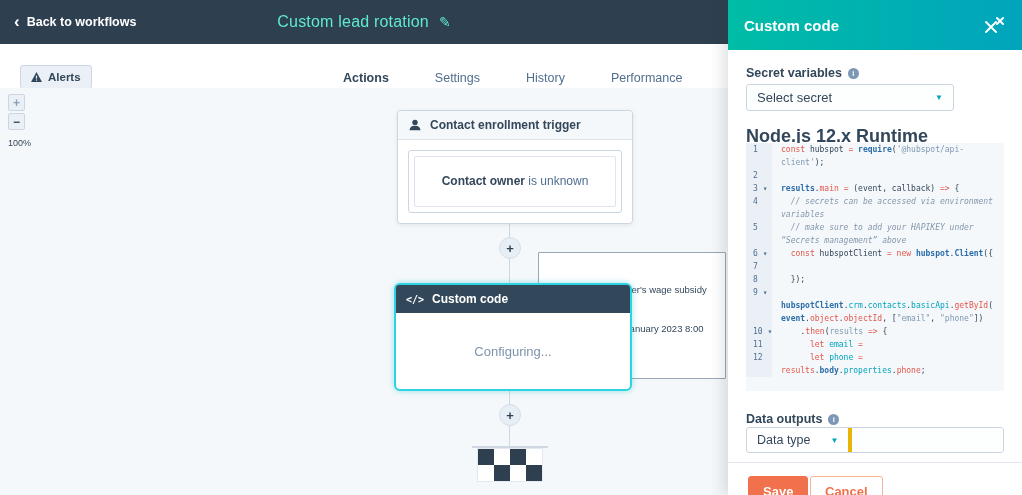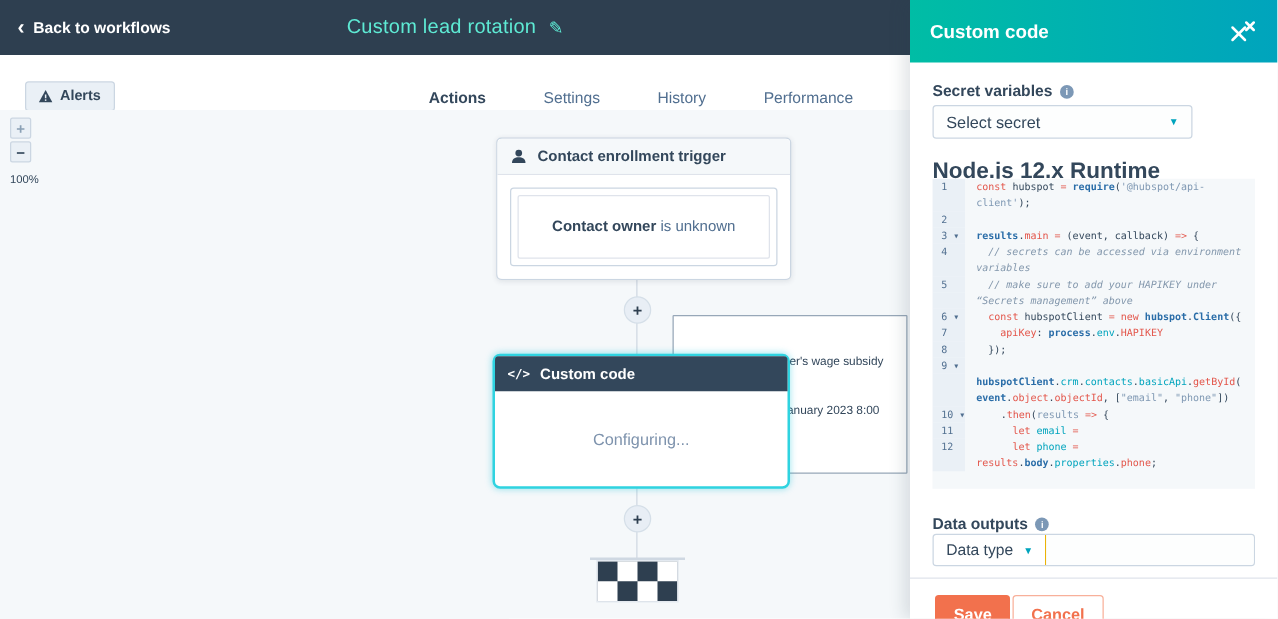--- a/index.html
+++ b/index.html
@@ -109,22 +109,22 @@
   .tk-kw { color:#e3554a; }
   .tk-id { color:#33475b; }
   .tk-fn { color:#2a6da8; font-weight:bold; }
   .tk-tl { color:#00a4bd; }
   .tk-str { color:#7f98b3; }
   .tk-cm { color:#8498ad; font-style:italic; }
 
   .outputs-label { top:412px; }
   .dtype-row { position:absolute; left:18px; top:427px; width:258px; height:26px;
                border:1px solid #cbd6e2; border-radius:3px; background:#fff; display:flex; }
-  .dtype-select { display:flex; align-items:center; gap:8px; padding:0 10px;
-                  border-right:1px solid #eab308; font-size:12.5px; color:#33475b; cursor:pointer;justify-content:space-between; }
+  .dtype-select { display:flex; align-items:center; gap:20px; padding:0 10px;
+                  border-right:4px solid #eab308; font-size:12.5px; color:#33475b; cursor:pointer;justify-content:space-between; }
   .dtype-input { flex:1; border:none; outline:none; background:#fdfefe; border-radius:0 3px 3px 0; }
 
   .panel-footer-divider { position:absolute; left:0; top:462px; width:100%; border-top:1px solid #dfe3eb; }
   .btn { position:absolute; top:476px; height:30px; padding:0 14px; border-radius:3px; font-size:13px;
          font-weight:bold; display:flex; align-items:center; cursor:pointer; }
   .save-btn { left:20px; background:#f2714d; border:1px solid #f2714d; color:#fff; }
   .cancel-btn { left:82px; background:#fff; border:1px solid #f8b09a; color:#f2714d; }
 </style>
 </head>
 <body>
@@ -281,21 +281,20 @@
           <div class="crow">
             <span class="gut"></span>
             <span class="ctx"><span class="tk-cm">“Secrets management” above</span></span>
           </div>
           <div class="crow">
             <span class="gut">6 ▾</span>
             <span class="ctx"><span class="tk-id">  </span><span class="tk-kw">const </span><span class="tk-id">hubspotClient </span><span class="tk-kw">= new </span><span class="tk-fn">hubspot</span><span class="tk-id">.</span><span class="tk-fn">Client</span><span class="tk-id">({</span></span>
           </div>
           <div class="crow">
             <span class="gut">7</span>
-            <span class="ctx"><span class="tk-id">    </span><span class="tk-kw">apiKey</span><span class="tk-id">: </span><span class="tk-fn">process</span><span class="tk-id">.</span><span class="tk-tl">env</span><span class="tk-id">.</span><span class="tk-kw">HAPIKEY</span></span>
           </div>
           <div class="crow">
             <span class="gut">8</span>
             <span class="ctx"><span class="tk-id">  });</span></span>
           </div>
           <div class="crow">
             <span class="gut">9 ▾</span>
             <span class="ctx"></span>
           </div>
           <div class="crow">

